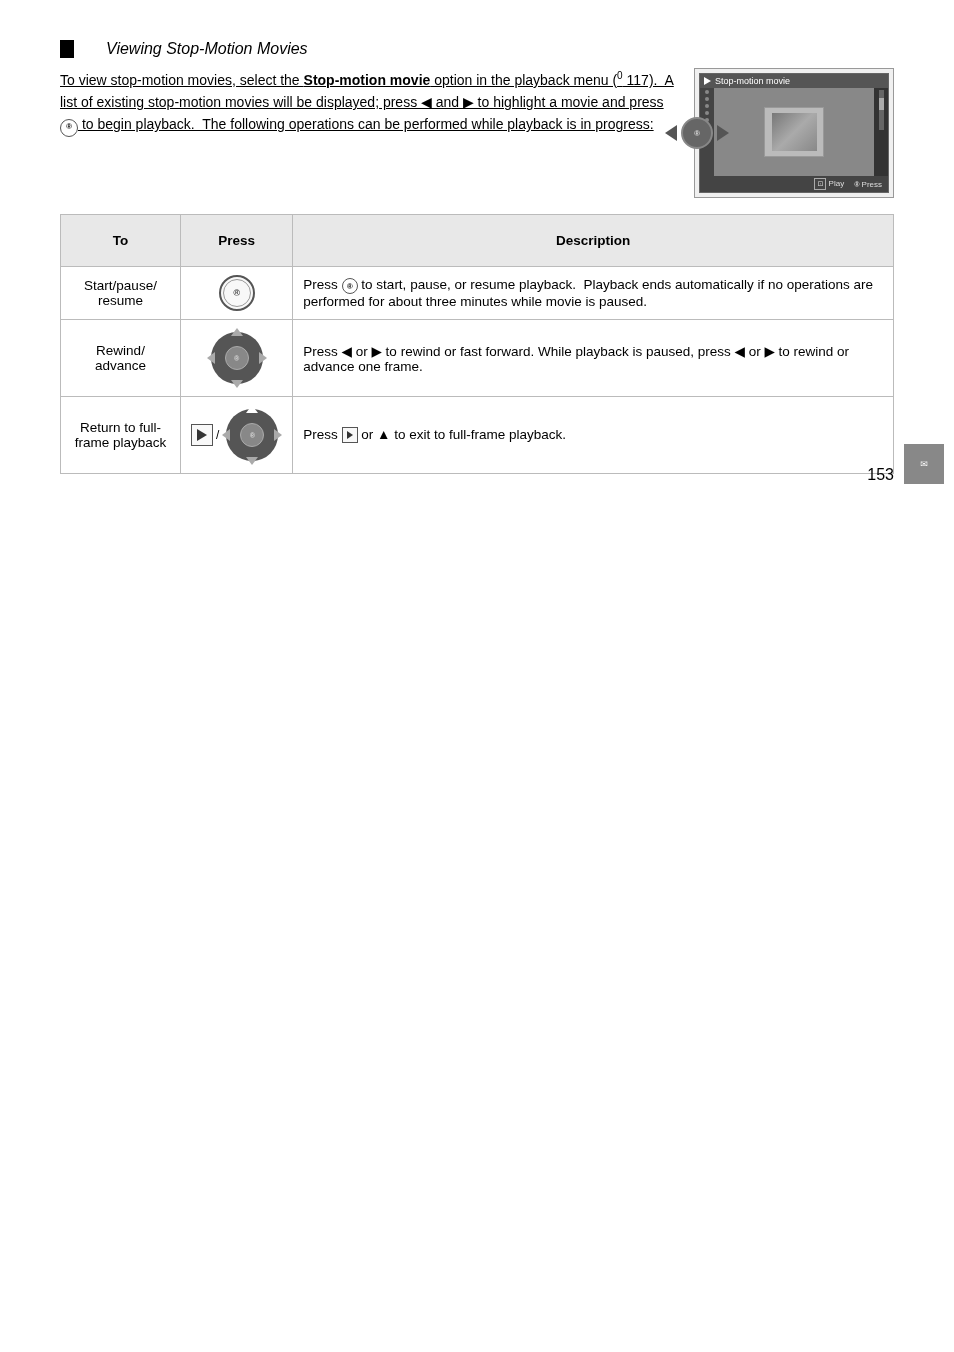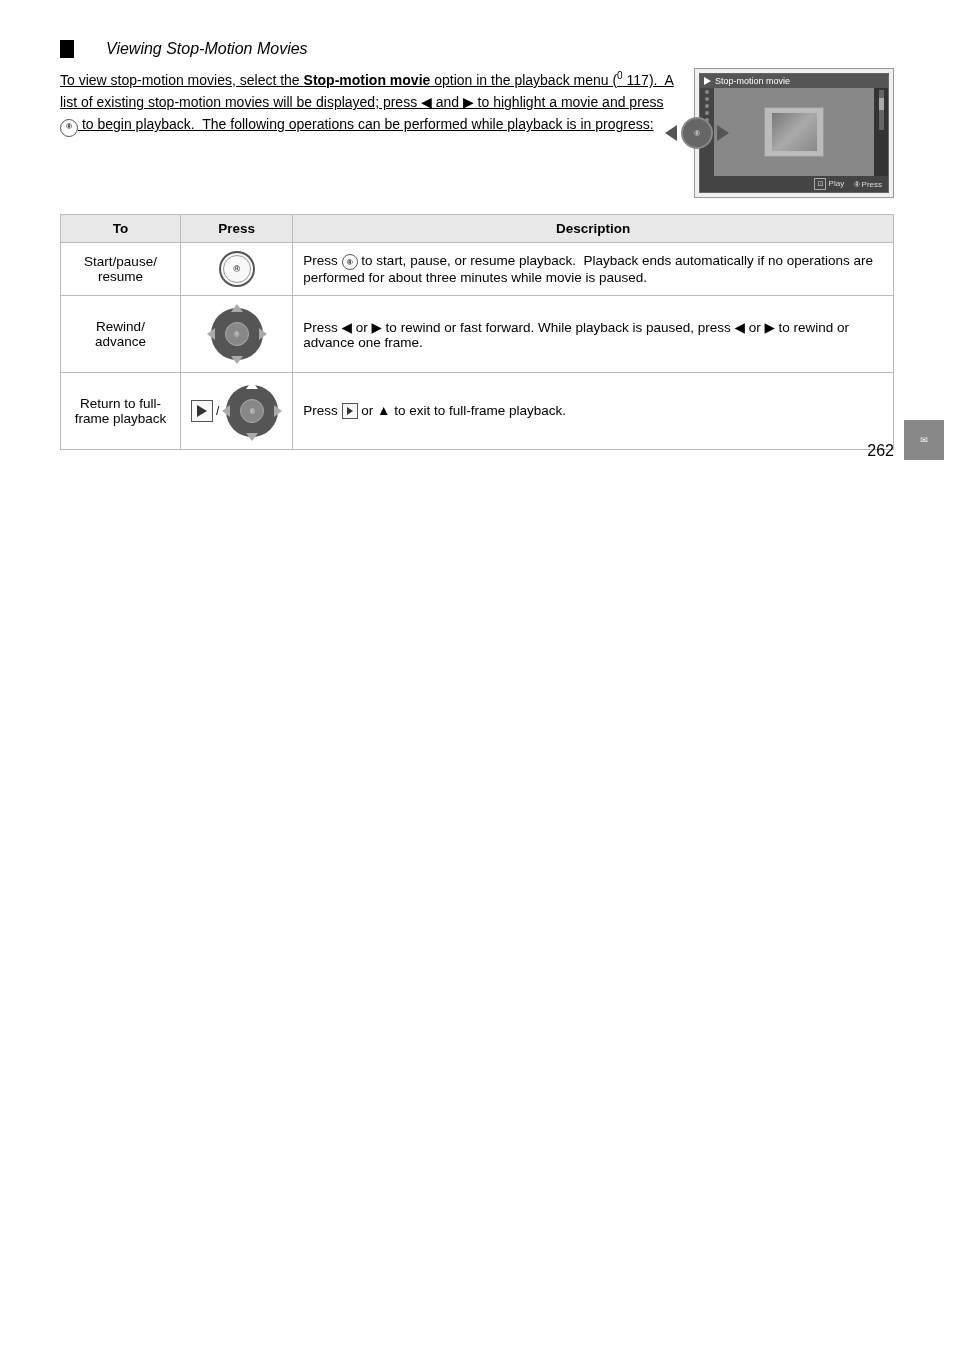--- a/index.html
+++ b/index.html
@@ -148,21 +148,21 @@
     
     .operations-table {
       width: 100%;
       border-collapse: collapse;
       margin-top: 10px;
       font-size: 13.5px;
     }
     .operations-table th {
       background: #e8e8e8;
       border: 1px solid #bbb;
-      padding: 6px 10px;
+      padding: 18px 10px;
       font-weight: bold;
       text-align: center;
       margin-top: 27px;
     }
     .operations-table td {
       border: 1px solid #bbb;
       padding: 8px 10px;
       vertical-align: middle;
     }
     .operations-table td:first-child {
@@ -396,19 +396,19 @@
         </td>
         <td>
           Press <span style="display:inline-flex;align-items:center;justify-content:center;width:16px;height:16px;border:1.5px solid #555;background:#f8f8f8;font-size:8px;">
               <span style="display:inline-block;width:0;height:0;border-top:4px solid transparent;border-bottom:4px solid transparent;border-left:6px solid #333;"></span>
             </span> or ▲ to exit to full-frame playback.
         </td>
       </tr>
     </tbody>
   </table>
 
-  <div class="page-number">262</div>
+  <div class="page-number">153</div>
 
   <div class="bottom-right-icon">
     <span style="font-size:9px;color:#fff;">✉</span>
   </div>
 
 </div>
 
 </body></html>

